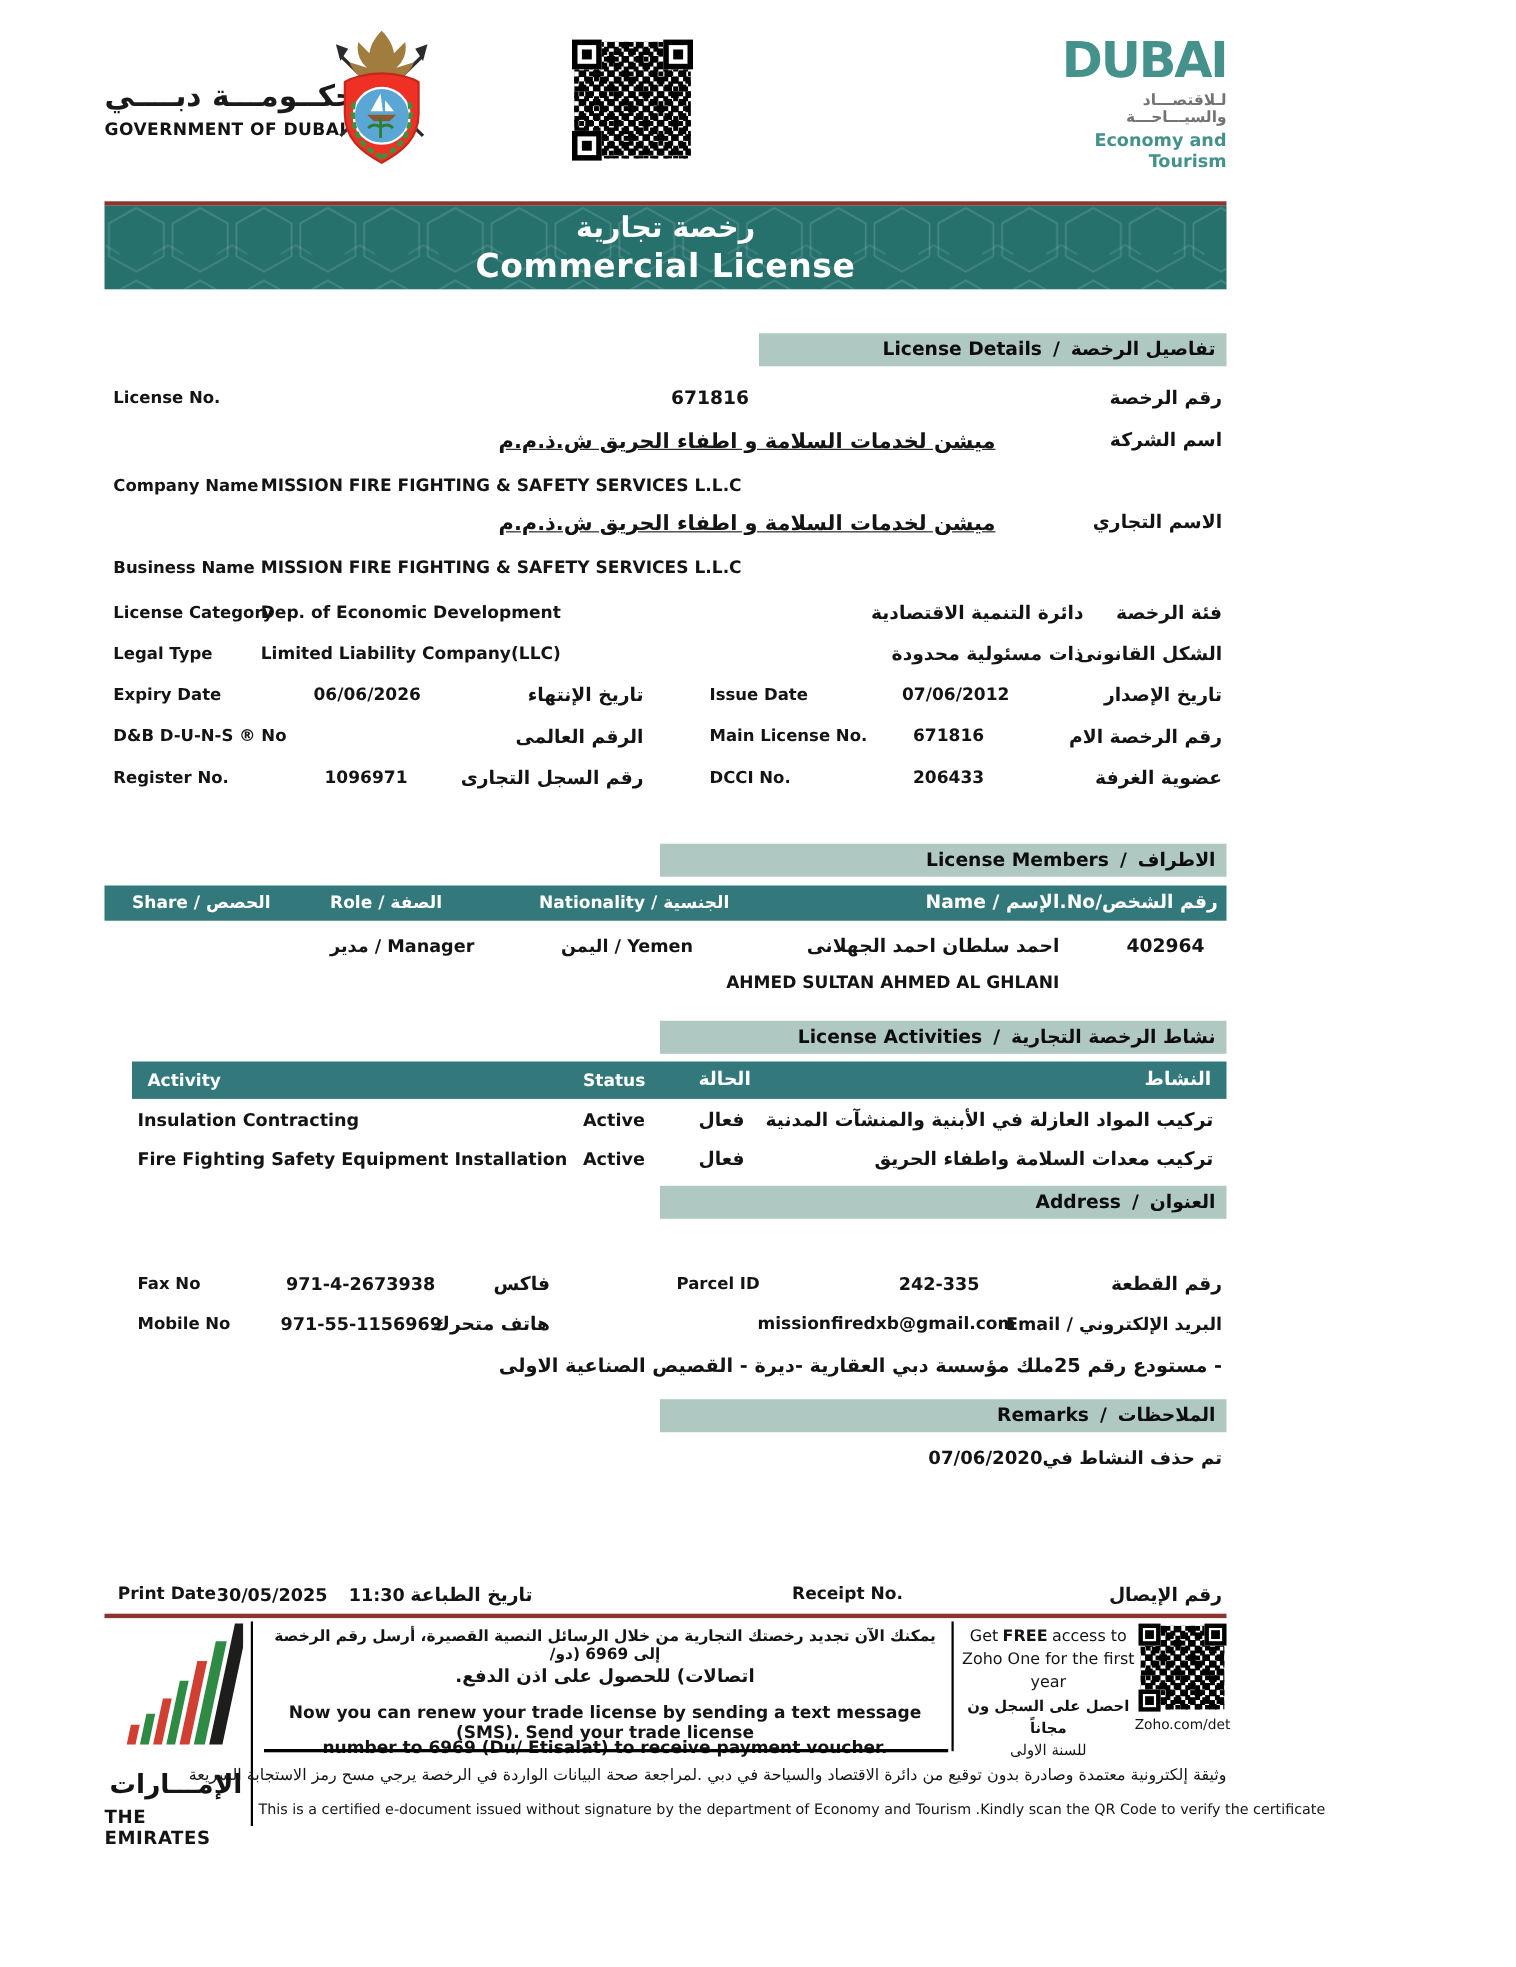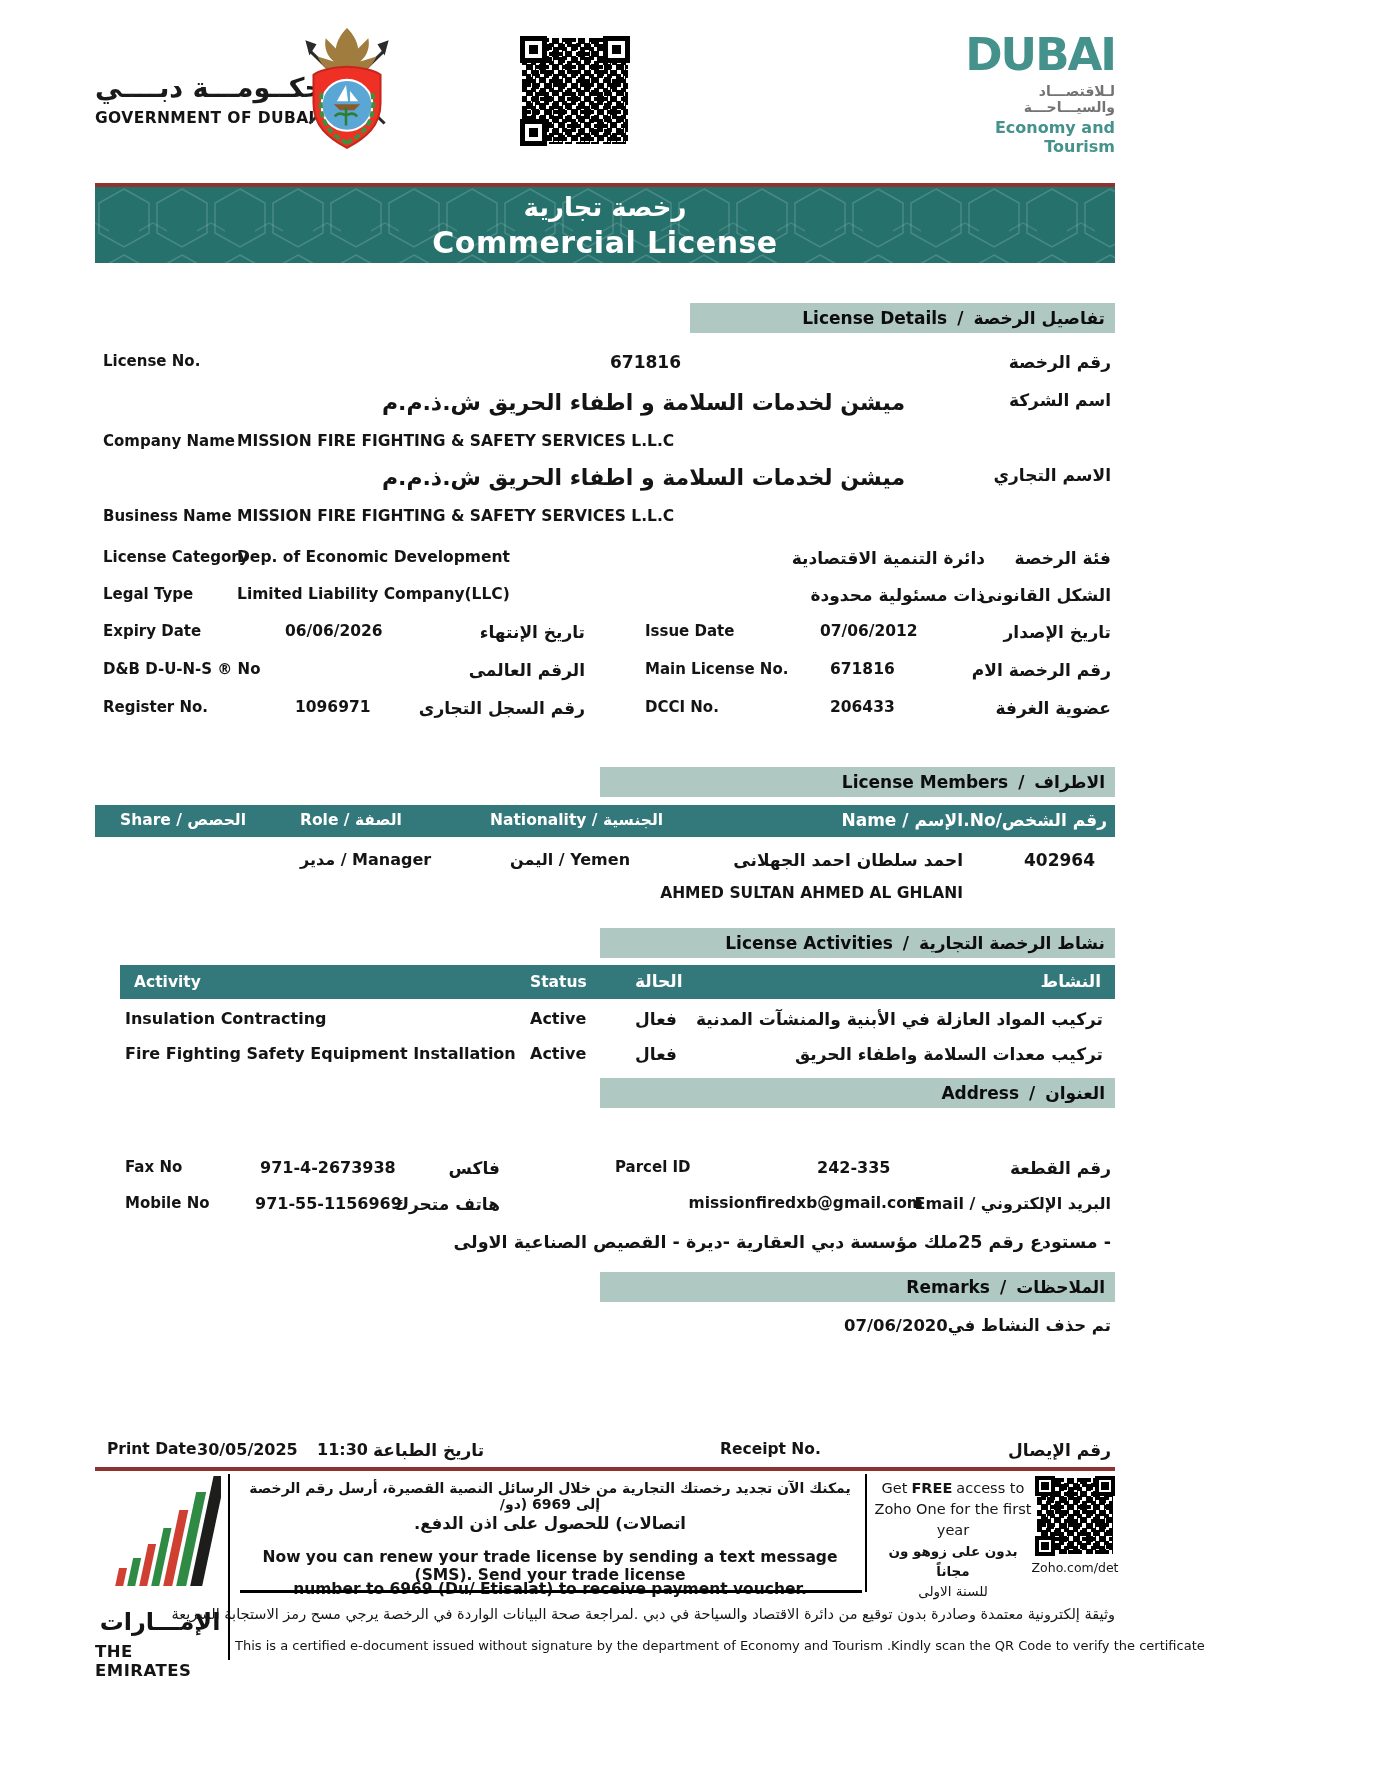--- a/index.html
+++ b/index.html
@@ -44,21 +44,21 @@
 
   
   .secbar { background:#b0c8c2; height:30px; display:flex; justify-content:flex-end; align-items:center; gap:10px; padding:0 10px; font-size:17px; font-weight:bold; color:#0d0d0d; }
 
   
   .drow { position:absolute; left:0; width:1020px; height:30px; }
   .lbl { position:absolute; font-size:15px; font-weight:bold; white-space:nowrap; }
   .val { position:absolute; font-size:15.5px; font-weight:bold; white-space:nowrap; }
   .arlbl { position:absolute; font-size:17px; font-weight:bold; white-space:nowrap; direction:rtl; }
   .arval { position:absolute; font-size:17px; font-weight:bold; white-space:nowrap; direction:rtl; }
-  .big-ar { font-size:22px; }
+  .big-ar { font-size:19px;text-decoration:underline; }
 
   
   .thead { position:absolute; background:#33787a; color:#ffffff; }
   .thead .cell { position:absolute; font-size:15.5px; font-weight:bold; white-space:nowrap; top:6px; }
   .thead .cell-ar { font-size:17px; top:5px; }
   .trow-val { position:absolute; font-size:15.5px; font-weight:bold; white-space:nowrap; }
 
   .footer-div { background:#000; }
   .center { text-align:center; }
   .emirates-ar { font-size:24px; font-weight:bold; text-align:center; }
@@ -320,21 +320,21 @@
   <div class="abs footer-div" style="left:770px;top:1474px;width:2px;height:118px;"></div>
 
   <div class="abs" style="left:778px;top:1478px;width:160px;">
     <div class="zoho-line">
       <span>Get</span>
       <span class="b">FREE</span>
       <span>access to</span>
     </div>
     <div class="zoho-line">Zoho One for the first</div>
     <div class="zoho-line">year</div>
-    <div class="zoho-ar b">بدون على زوهو ون مجاناً</div>
+    <div class="zoho-ar b">احصل على السجل ون مجاناً</div>
     <div class="zoho-ar">للسنة الاولى</div>
   </div>
 
   <div class="abs qr qr-small" style="left:940px;top:1476px;width:80px;height:80px;">
     <div class="qr-noise"></div>
     <div class="finder f-tl"></div>
     <div class="finder f-tr"></div>
     <div class="finder f-bl"></div>
   </div>
   <div class="abs center" style="left:932px;top:1560px;width:96px;font-size:12.5px;">Zoho.com/det</div>

